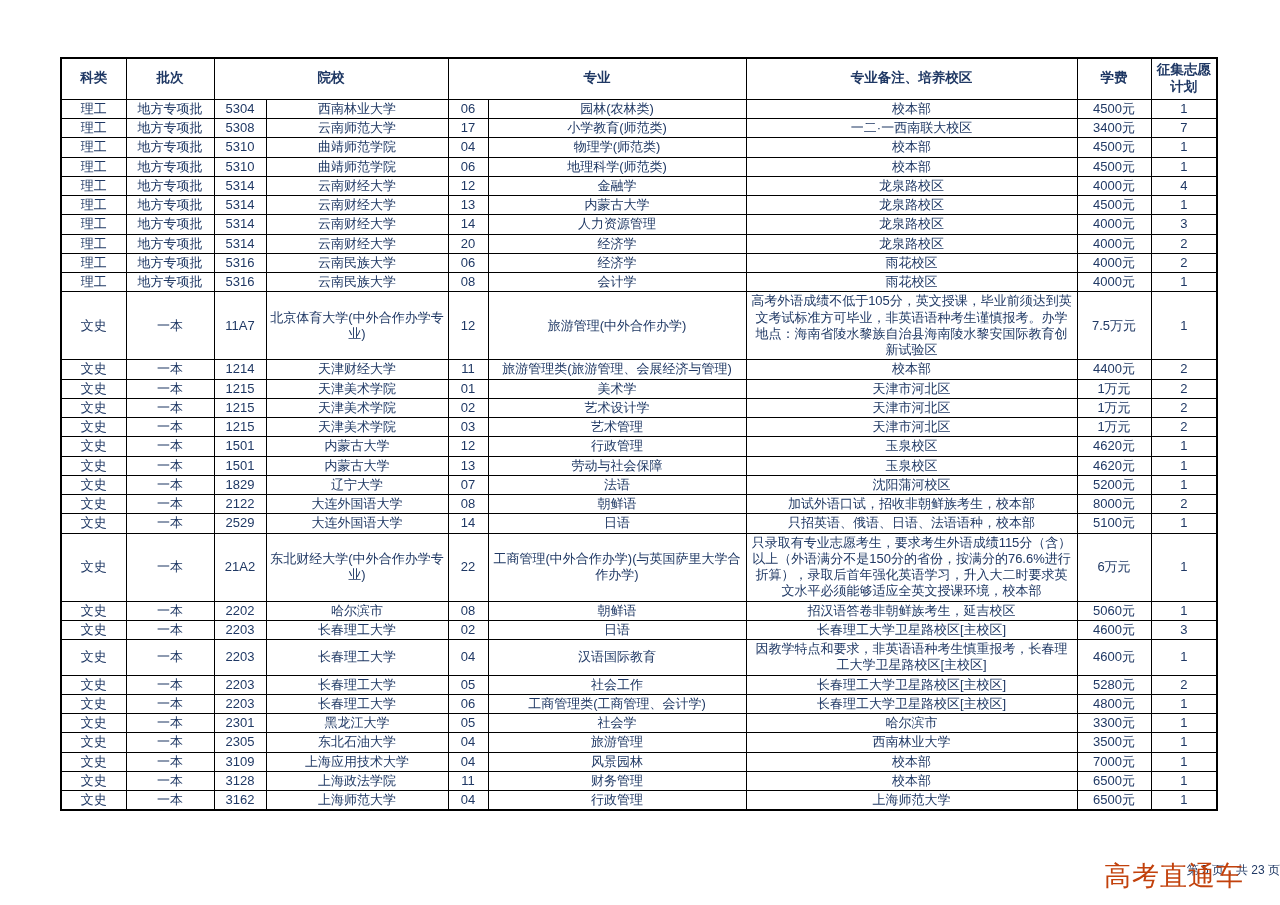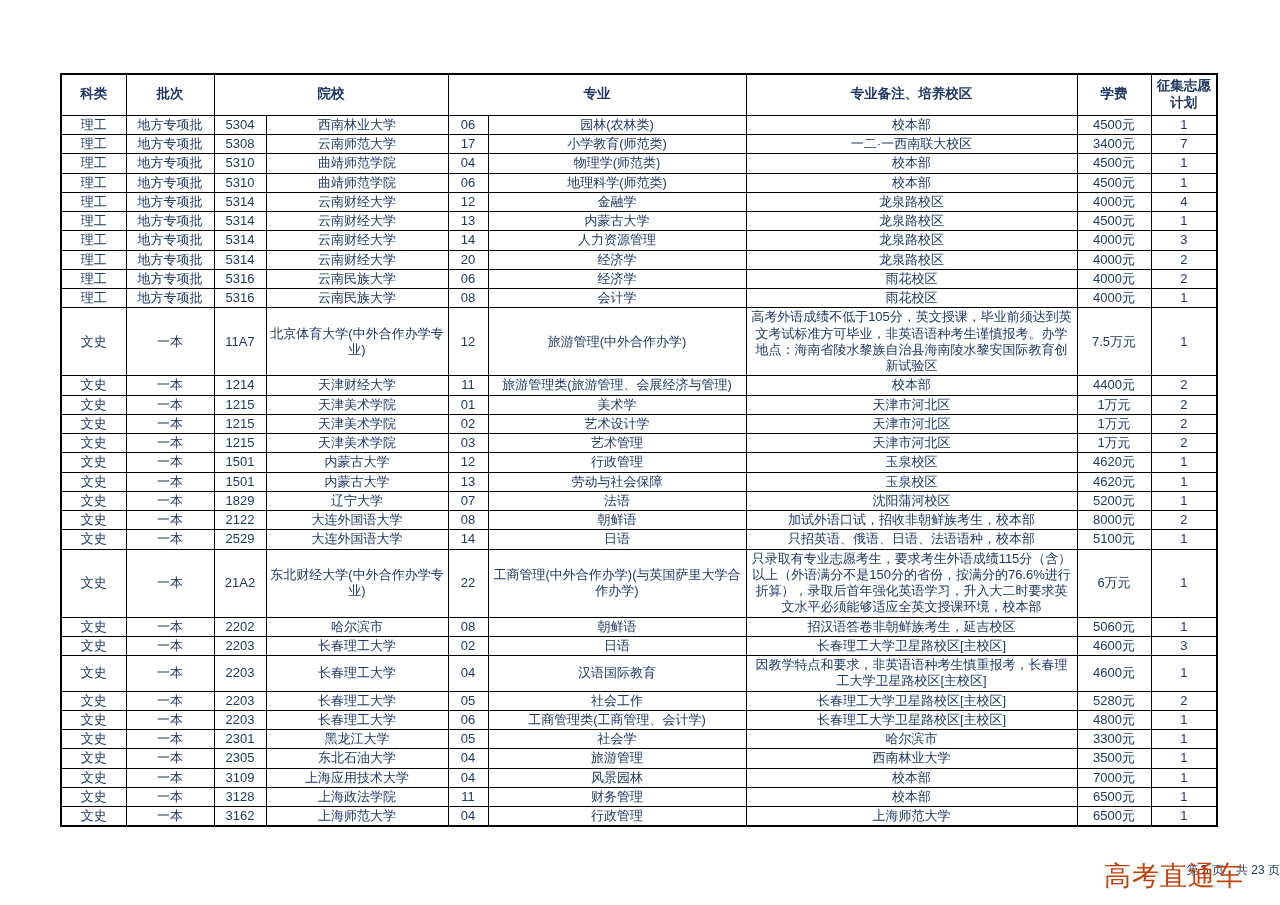--- a/index.html
+++ b/index.html
@@ -13,21 +13,20 @@
   }
   .page { position: absolute; inset: 0; background: #ffffff; }
 
   table.admission {
     position: absolute;
     left: 60px; top: 57px;
     width: 1156px;
     border-collapse: collapse;
     table-layout: fixed;
     border: 2px solid #000;
-    margin-top: 16px;
   }
   th, td {
     border: 1px solid #000;
     font-size: 13px;
     line-height: 1.25;
     text-align: center;
     vertical-align: middle;
     padding: 1px 3px;
     word-break: break-all;
   }

